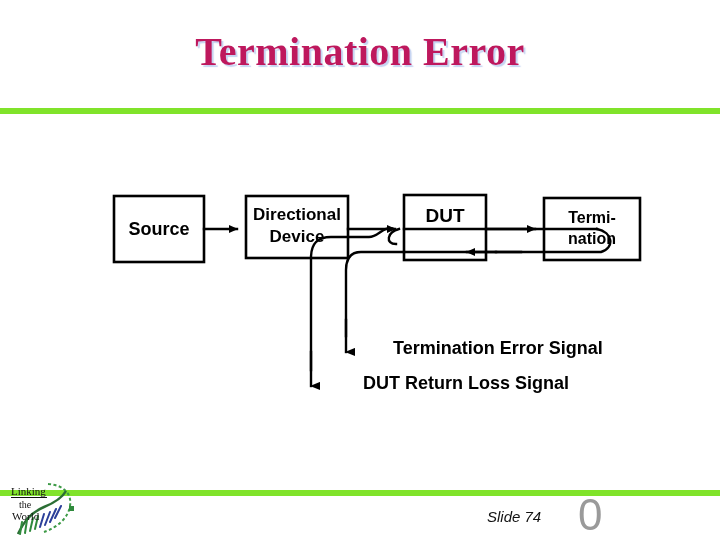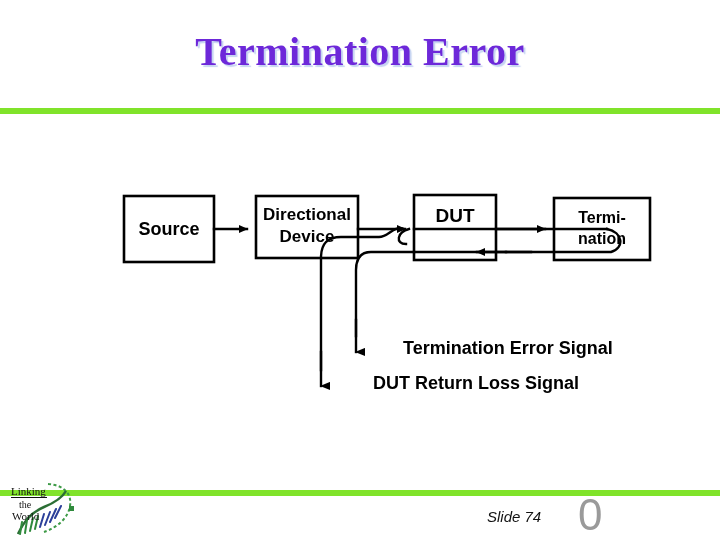--- a/index.html
+++ b/index.html
@@ -20,40 +20,40 @@
   #slide-title {
     position: absolute;
     left: 0;
     top: 28px;
     width: 720px;
     text-align: center;
     font-family: "Liberation Serif", serif;
     font-weight: bold;
     font-size: 40px;
     letter-spacing: 0.5px;
-    color: #6d28d9;
+    color: #be185d;
     text-shadow: 2px 2px 1px rgba(150,175,230,0.55);
     white-space: nowrap;
   }
 
   
   .green-rule {
     position: absolute;
     left: 0;
     width: 720px;
     height: 6px;
     background: #80e32a;
   }
   #rule-top  { top: 108px; }
   #rule-bottom { top: 490px; }
 
   
   #diagram {
     position: absolute;
-    left: 11px;
+    left: 1px;
     top: 140px;
     width: 587px;
     height: 270px;
   }
   #diagram svg { display: block; }
 
   
   #logo {
     position: absolute;
     left: 8px;

